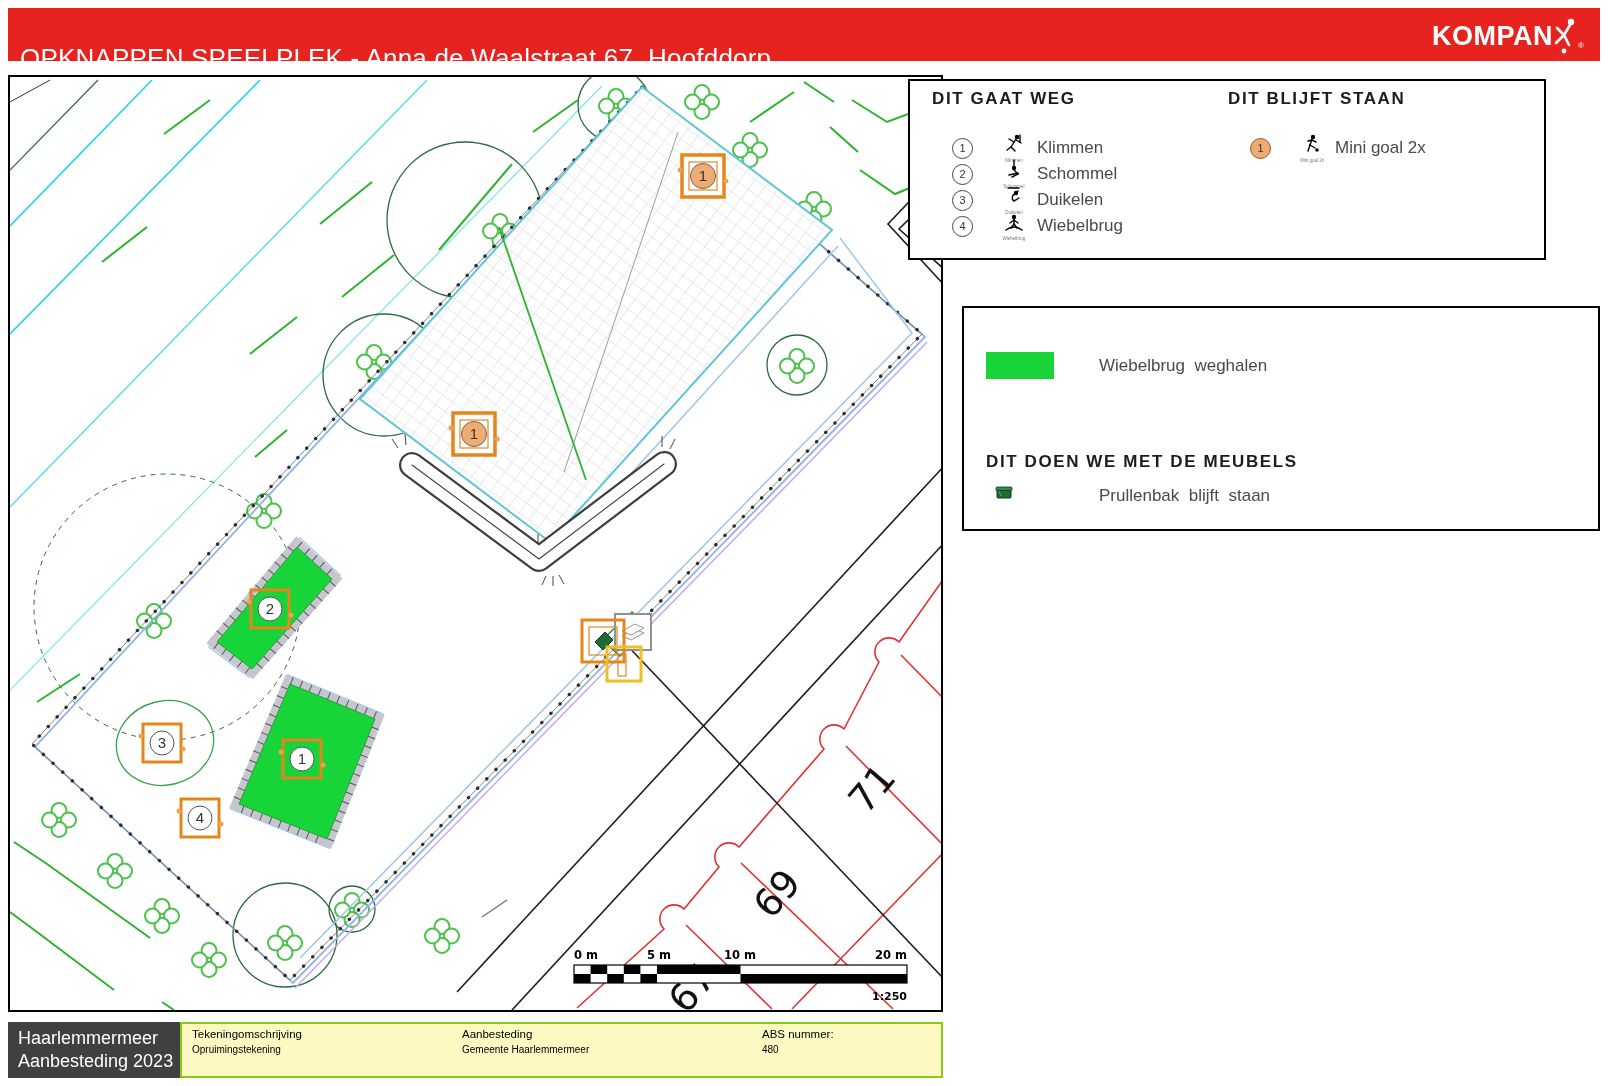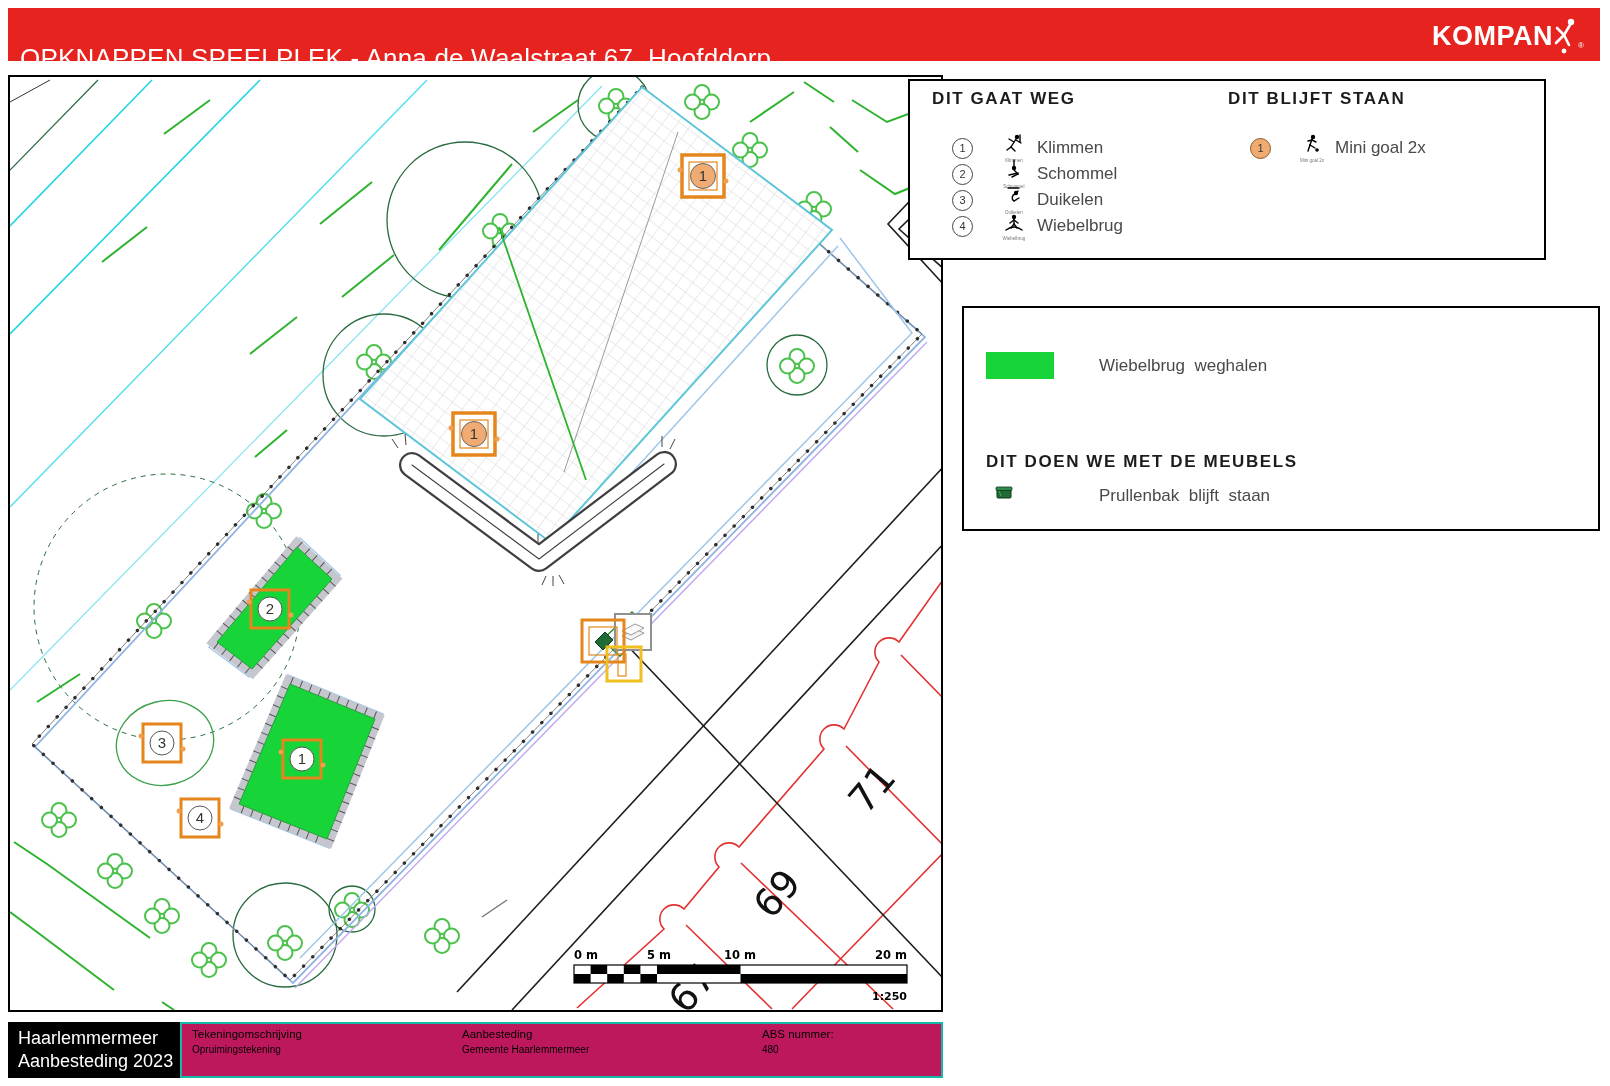--- a/index.html
+++ b/index.html
@@ -22,23 +22,23 @@
   .lrow{position:absolute;height:26px;display:flex;align-items:center;}
   .numc{width:19px;height:19px;border-radius:50%;border:1px solid #444;background:#fff;
         font-size:11px;display:flex;align-items:center;justify-content:center;color:#333;flex:0 0 auto;}
   .numc.kept{background:#f0ab72;border-color:#8a5a28;}
   .licon{width:26px;margin-left:28px;text-align:center;}
   .icap{font-size:4.5px;color:#777;line-height:4px;text-align:center;}
   .llabel{margin-left:10px;font-size:17px;color:#4a4a4a;white-space:pre;}
   .swatch{position:absolute;width:68px;height:27px;}
   .plabel{position:absolute;font-size:17px;color:#4a4a4a;white-space:pre;}
   
-  .orgbox{left:8px;top:1022px;width:172px;height:56px;background:#000000;color:#fff;
+  .orgbox{left:8px;top:1022px;width:172px;height:56px;background:#404040;color:#fff;
           box-sizing:border-box;padding:5px 0 0 10px;font-size:18px;line-height:23px;}
-  .infobox{left:180px;top:1022px;width:763px;height:56px;border:2px solid #14b8a6;box-sizing:border-box;background:#be185d;}
+  .infobox{left:180px;top:1022px;width:763px;height:56px;border:2px solid #84cc16;box-sizing:border-box;background:#fef9c3;}
   .tb-label{position:absolute;font-size:11.5px;color:#000;}
   .tb-value{position:absolute;font-size:10px;color:#000;}
   .tb-loc{position:absolute;left:0;right:0;top:36px;border-top:1px solid #000;
           padding:2px 0 0 10px;font-size:11.5px;font-weight:bold;}
 </style>
 </head>
 <body>
 
 <div class="abs header">
   <div class="abs header-title">OPKNAPPEN SPEELPLEK - Anna de Waalstraat 67, Hoofddorp</div>

